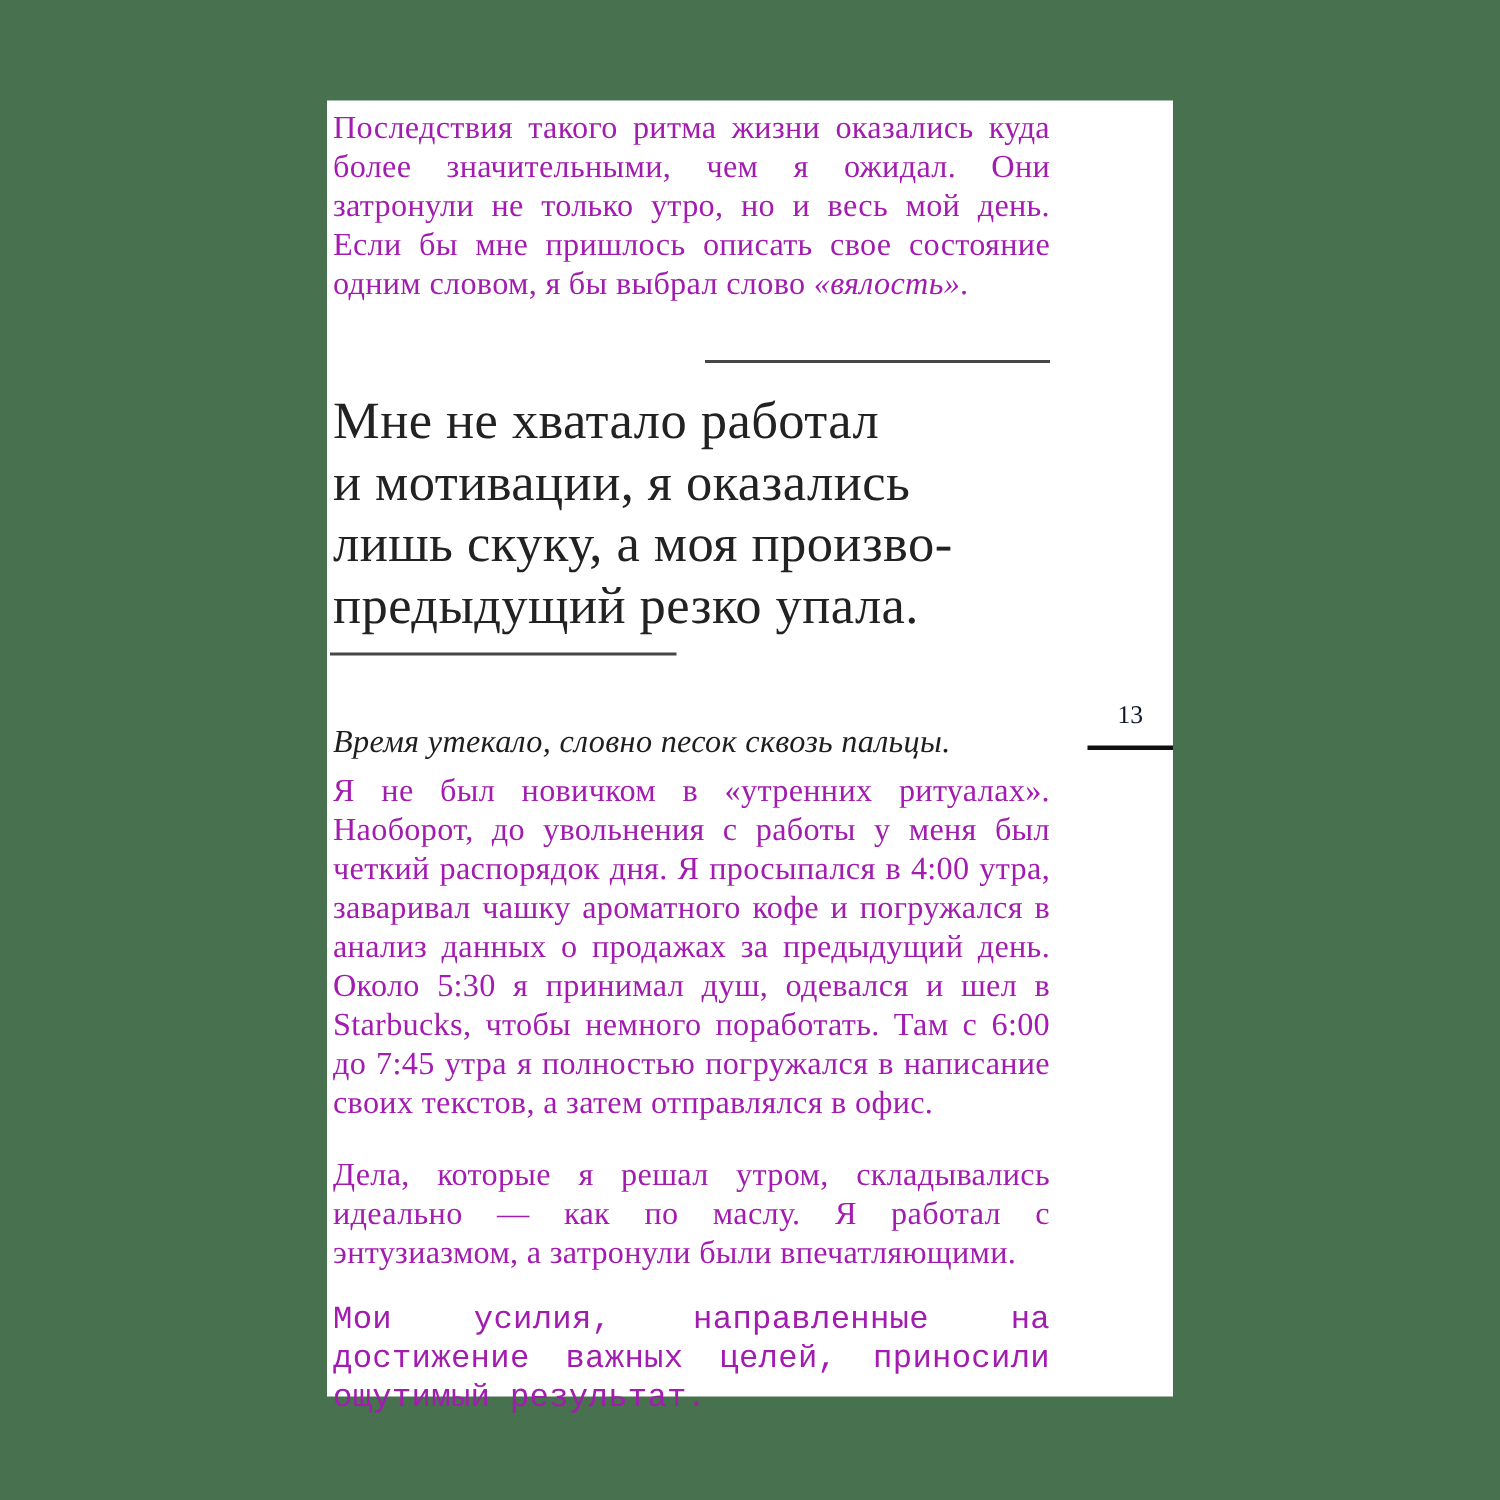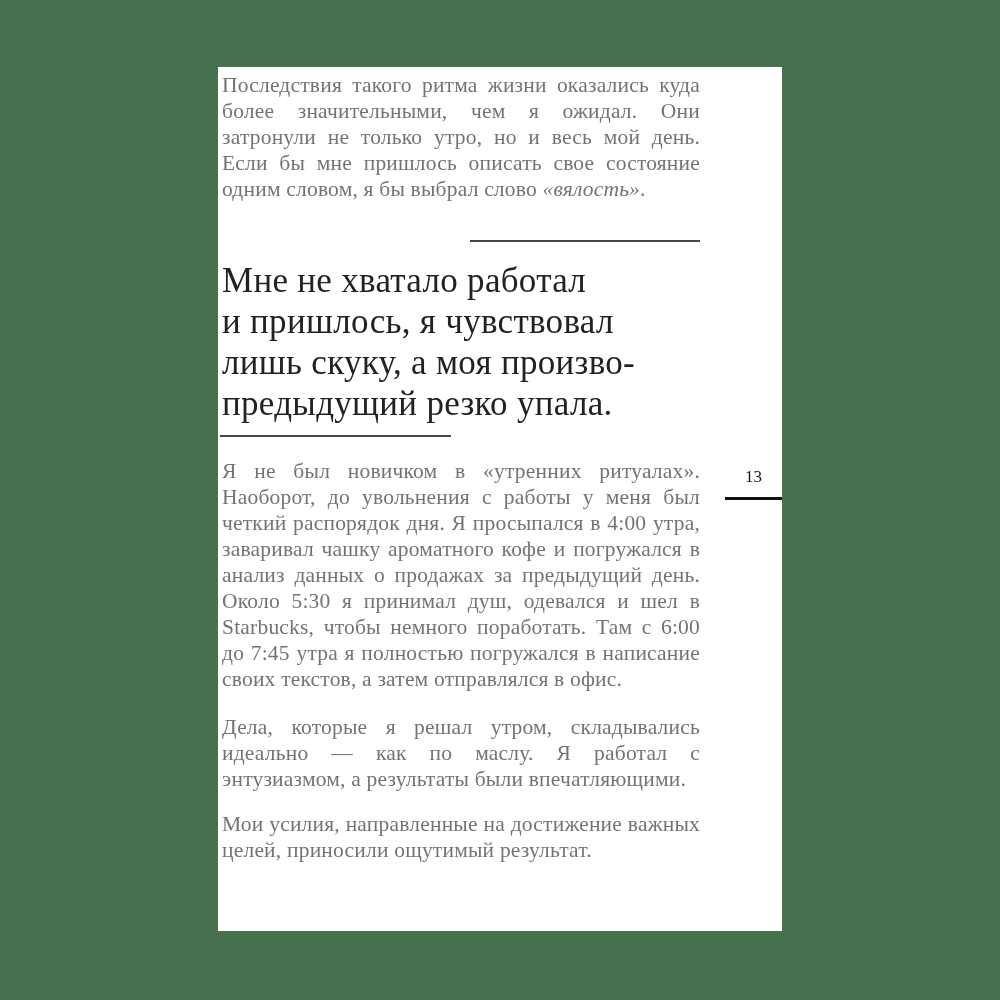--- a/index.html
+++ b/index.html
@@ -28,21 +28,21 @@
     left: 4px;
     top: 0;
     width: 478px;
   }
   .body-par {
     margin: 0;
     font-size: 21.5px;
     line-height: 26px;
     text-align: justify;
     letter-spacing: 0.2px;
-    color: #737373;
+    color: #a21caf;
   }
   .p1 { margin-top: 5px; }
   .italic { font-style: italic; }
   .rule {
     height: 0;
     border-top: 2px solid #474747;
   }
   .rule-top {
     margin-top: 38px;
     width: 230px;
@@ -63,23 +63,23 @@
     color: #222222;
   }
   .pull-quote span { display: block; }
   .lead-italic {
     margin-top: 44px;
     font-size: 21.5px;
     line-height: 26px;
     font-style: italic;
     color: #1e1e1e;
   }
-  .p2 { margin-top: 21px; }
+  .p2 { margin-top: 7px; }
   .p3 { margin-top: 22px; }
-  .p4 { margin-top: 19px; }
+  .p4 { margin-top: 19px; font-family: Liberation Mono, monospace; }
   .page-num-block {
     position: absolute;
     right: 0;
     top: 400px;
     width: 57px;
     text-align: center;
   }
   .page-num {
     font-size: 17px;
     line-height: 20px;
@@ -101,31 +101,32 @@
 <div class="book-page">
 
   <div class="content">
 
     <p class="body-par p1"><span>Последствия такого ритма жизни оказались куда более значительными, чем я ожидал. Они затронули не только утро, но и весь мой день. Если бы мне пришлось описать свое состояние одним словом, я бы выбрал слово </span><span class="italic">«вялость»</span><span>.</span></p>
 
     <div class="rule rule-top"></div>
 
     <div class="pull-quote">
       <span>Мне не хватало работал</span>
-      <span>и пришлось, я чувствовал</span>
+      <span>и мотивации, я оказались</span>
       <span>лишь скуку, а моя произво-</span>
       <span>предыдущий резко упала.</span>
     </div>
 
     <div class="rule rule-bottom"></div>
 
+    <p class="body-par lead-italic">Время утекало, словно песок сквозь пальцы.</p>
 
     <p class="body-par p2">Я не был новичком в «утренних ритуалах». Наоборот, до увольнения с работы у меня был четкий распорядок дня. Я просыпался в 4:00 утра, заваривал чашку ароматного кофе и погружался в анализ данных о продажах за предыдущий день. Около 5:30 я принимал душ, одевался и шел в Starbucks, чтобы немного поработать. Там с 6:00 до 7:45 утра я полностью погружался в написание своих текстов, а затем отправлялся в офис.</p>
 
-    <p class="body-par p3">Дела, которые я решал утром, складывались идеально — как по маслу. Я работал с энтузиазмом, а результаты были впечатляющими.</p>
+    <p class="body-par p3">Дела, которые я решал утром, складывались идеально — как по маслу. Я работал с энтузиазмом, а затронули были впечатляющими.</p>
 
     <p class="body-par p4">Мои усилия, направленные на достижение важных целей, приносили ощутимый результат.</p>
 
   </div>
 
   <div class="page-num-block">
     <div class="page-num">13</div>
   </div>
   <div class="page-num-rule"></div>
 

